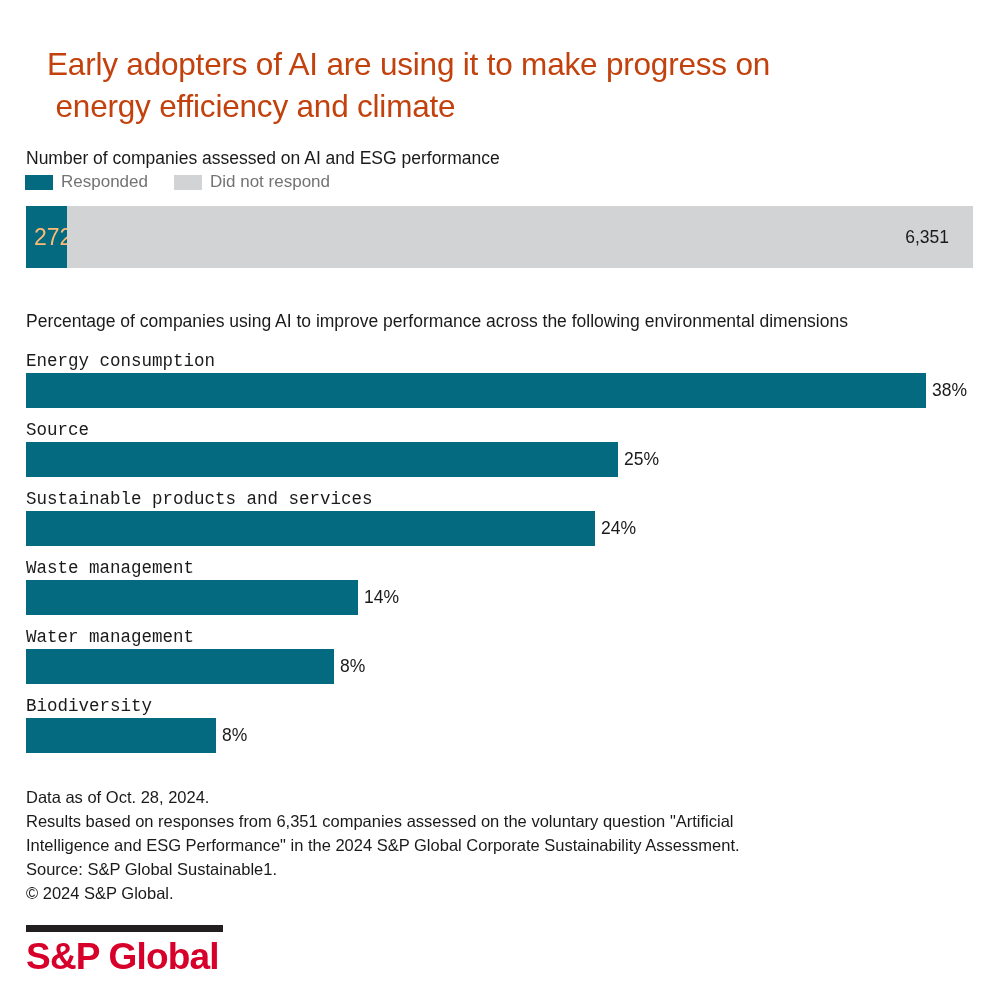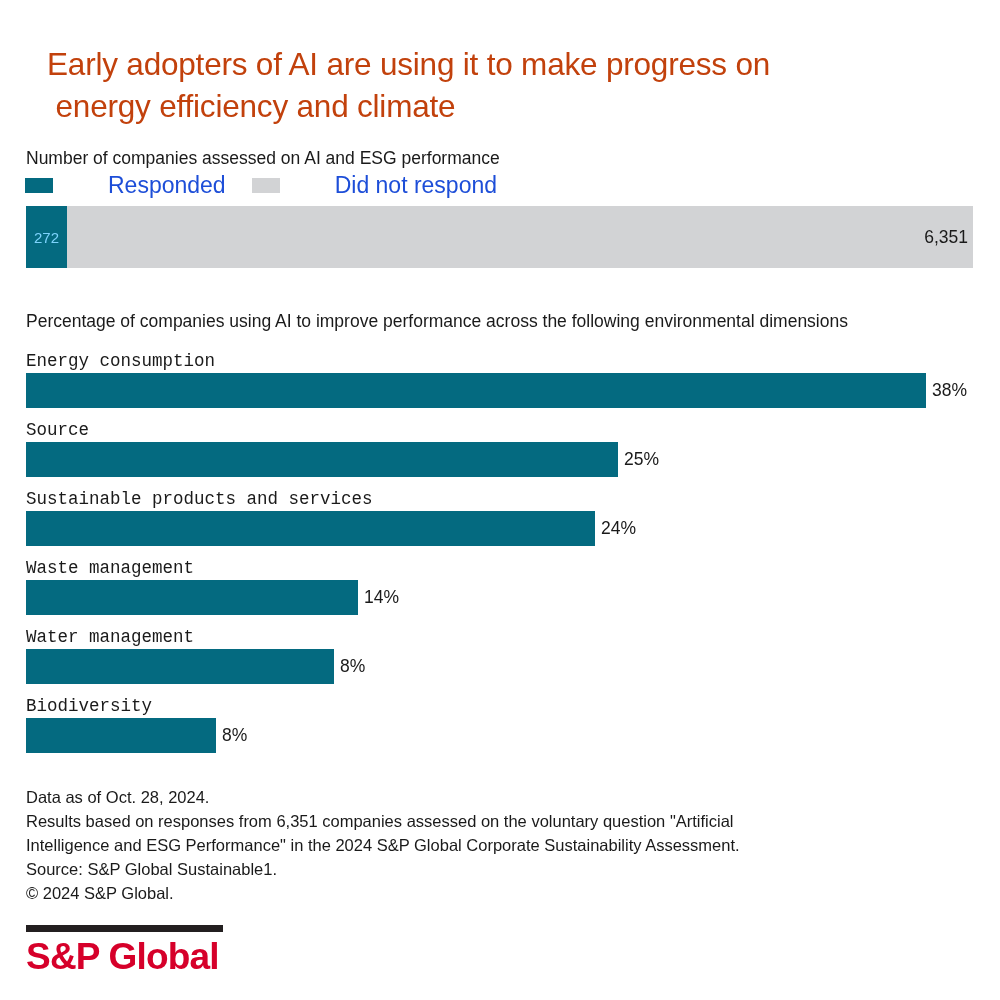--- a/index.html
+++ b/index.html
@@ -61,24 +61,23 @@
     display: flex;
     align-items: center;
     gap: 8px;
   }
   .legend-swatch {
     width: 28px;
     height: 15px;
     display: inline-block;
   }
   .legend-label {
-    font-size: 23px;
-    color: #1d4ed8;
-    white-space: nowrap;
-    margin-left: 47px;
+    font-size: 17px;
+    color: #737373;
+    white-space: nowrap;
   }
 
   
   .stacked-wrap {
     position: absolute;
     left: 26px;
     top: 206px;
     width: 947px;
     height: 62px;
     display: flex;
@@ -88,25 +87,25 @@
     display: flex;
     align-items: center;
     box-sizing: border-box;
   }
   .seg-responded {
     justify-content: flex-start;
     padding-left: 8px;
   }
   .seg-not-responded {
     justify-content: flex-end;
-    padding-right: 5px;
+    padding-right: 24px;
   }
   .seg-value-light {
-    font-size: 15px;
-    color: #7dd3fc;
+    font-size: 23px;
+    color: #fdba74;
   }
   .seg-value-dark {
     font-size: 17.5px;
     color: #1a1a1a;
   }
 
   
   .subtitle-2 {
     position: absolute;
     left: 26px;

